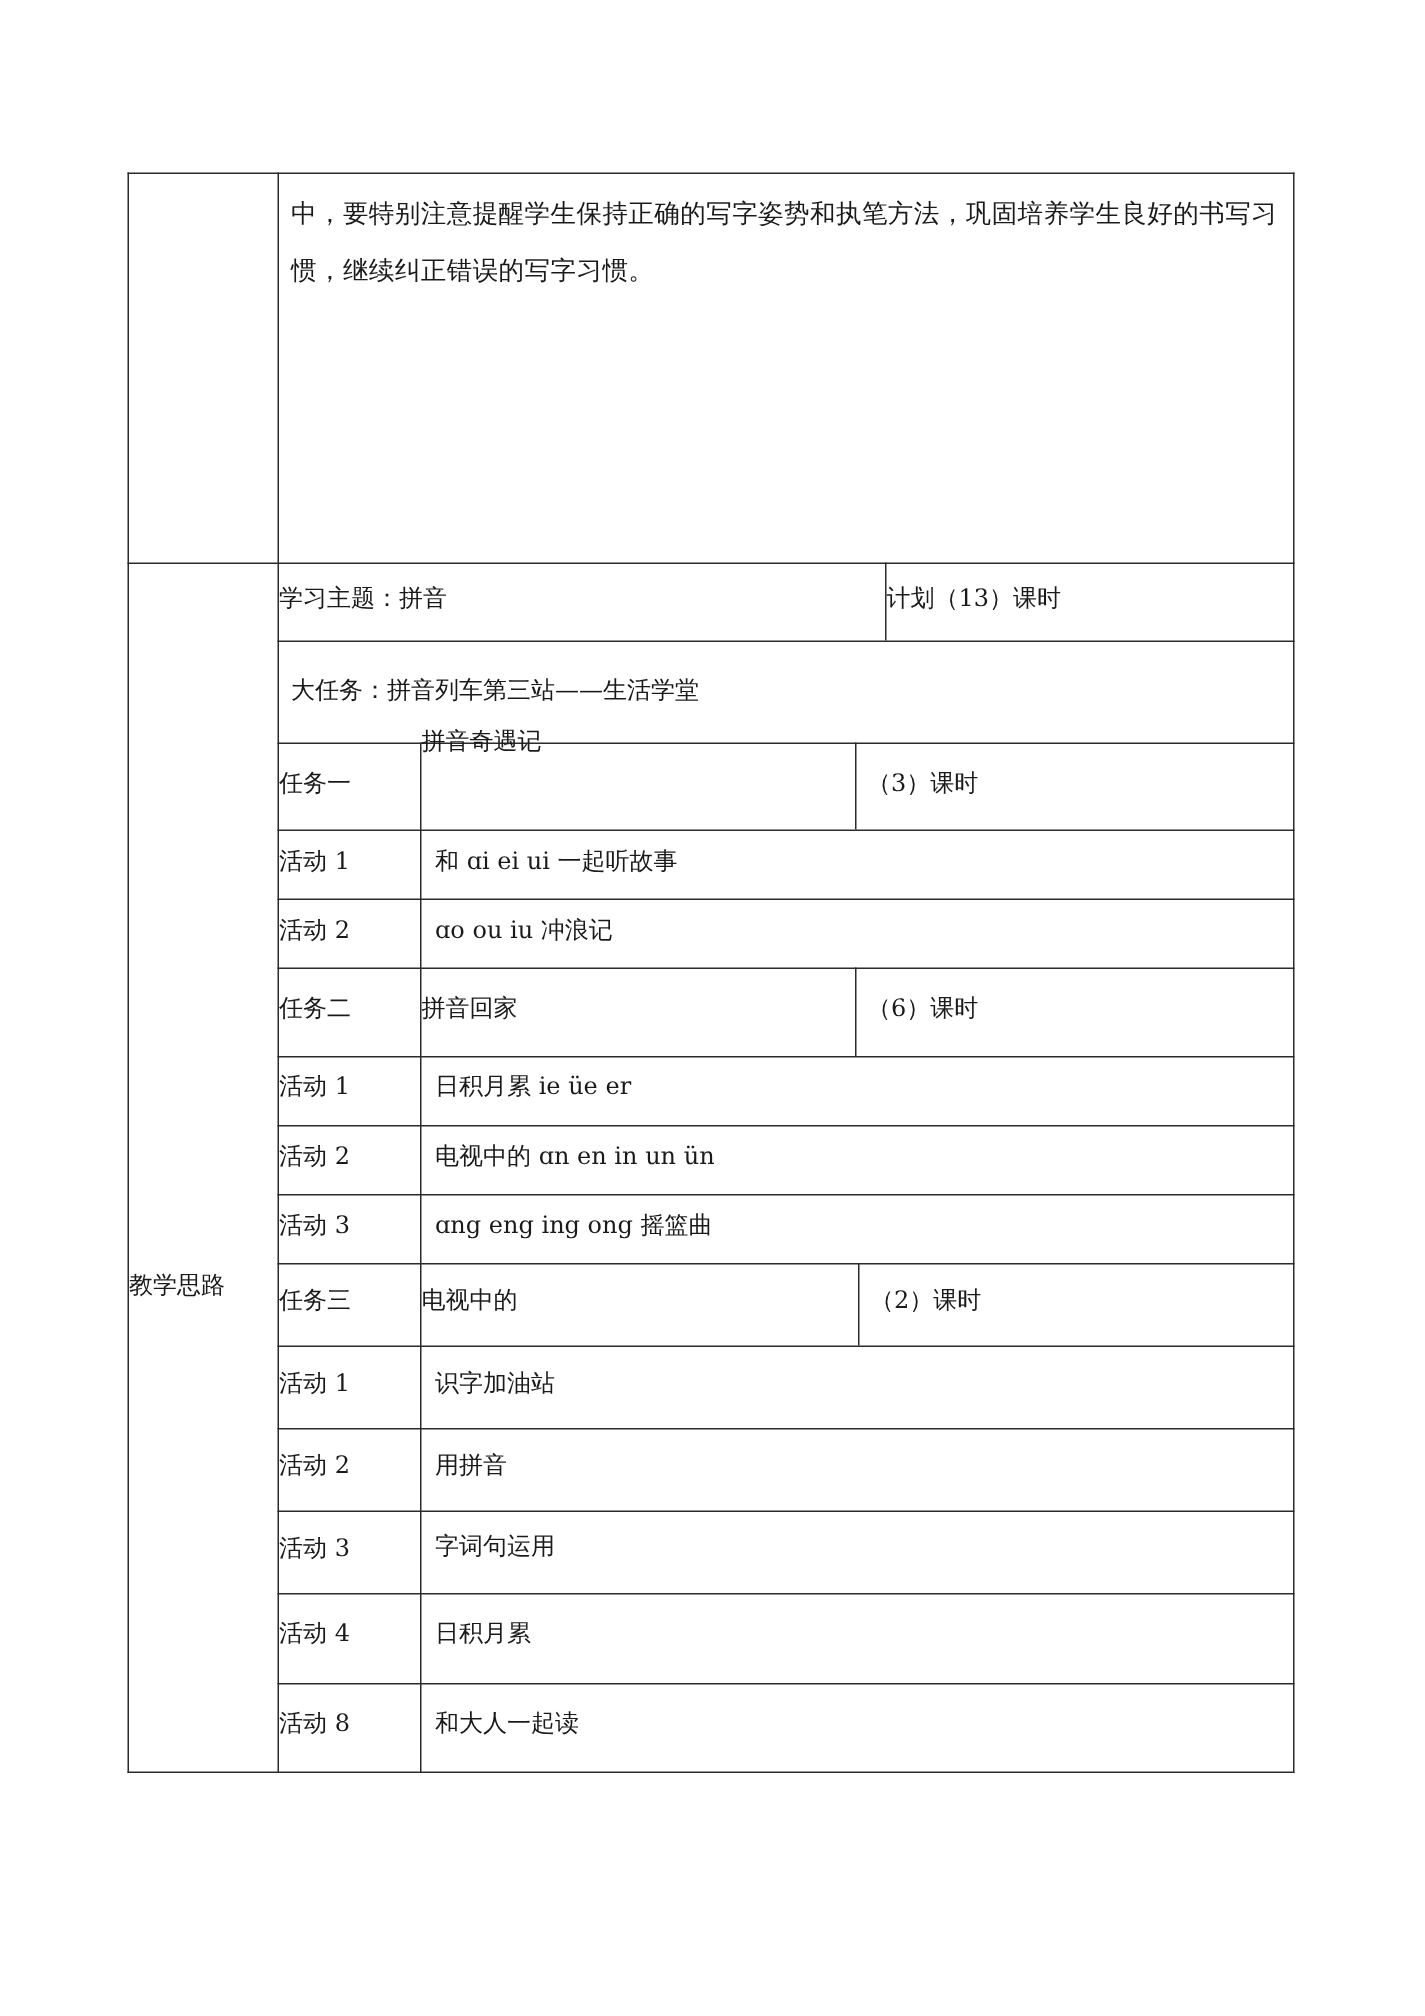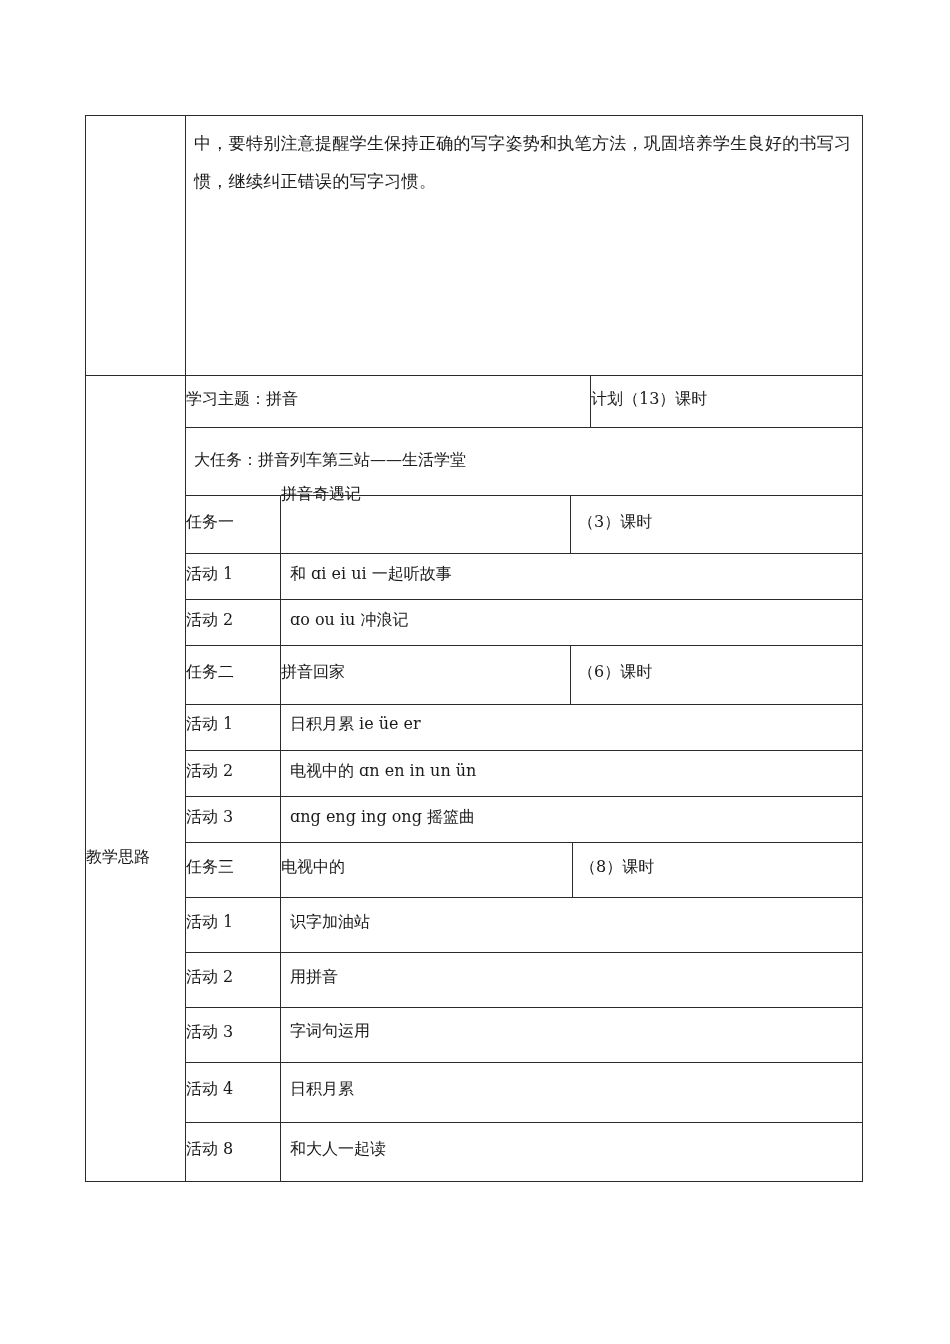--- a/index.html
+++ b/index.html
@@ -67,21 +67,21 @@
   <div class="t" style="left:290px;top:761px;">电视中的 ɑn en in un ün</div>
   <div class="line h" style="left:185px;top:796px;width:678px;"></div>
 
   <div class="t c" style="left:186px;top:807px;width:94px;">活动 3</div>
   <div class="t" style="left:290px;top:807px;">ɑng eng ing ong 摇篮曲</div>
   <div class="line h" style="left:185px;top:842px;width:678px;"></div>
 
   <div class="t c" style="left:186px;top:857px;width:94px;">任务三</div>
   <div class="t c" style="left:281px;top:857px;width:291px;">电视中的</div>
   <div class="line v" style="left:572px;top:842px;height:55px;"></div>
-  <div class="t" style="left:580px;top:857px;">（8）课时</div>
+  <div class="t" style="left:580px;top:857px;">（2）课时</div>
   <div class="line h" style="left:185px;top:897px;width:678px;"></div>
 
   <div class="t c" style="left:186px;top:912px;width:94px;">活动 1</div>
   <div class="t" style="left:290px;top:912px;">识字加油站</div>
   <div class="line h" style="left:185px;top:952px;width:678px;"></div>
 
   <div class="t c" style="left:186px;top:967px;width:94px;">活动 2</div>
   <div class="t" style="left:290px;top:967px;">用拼音</div>
   <div class="line h" style="left:185px;top:1007px;width:678px;"></div>
 

